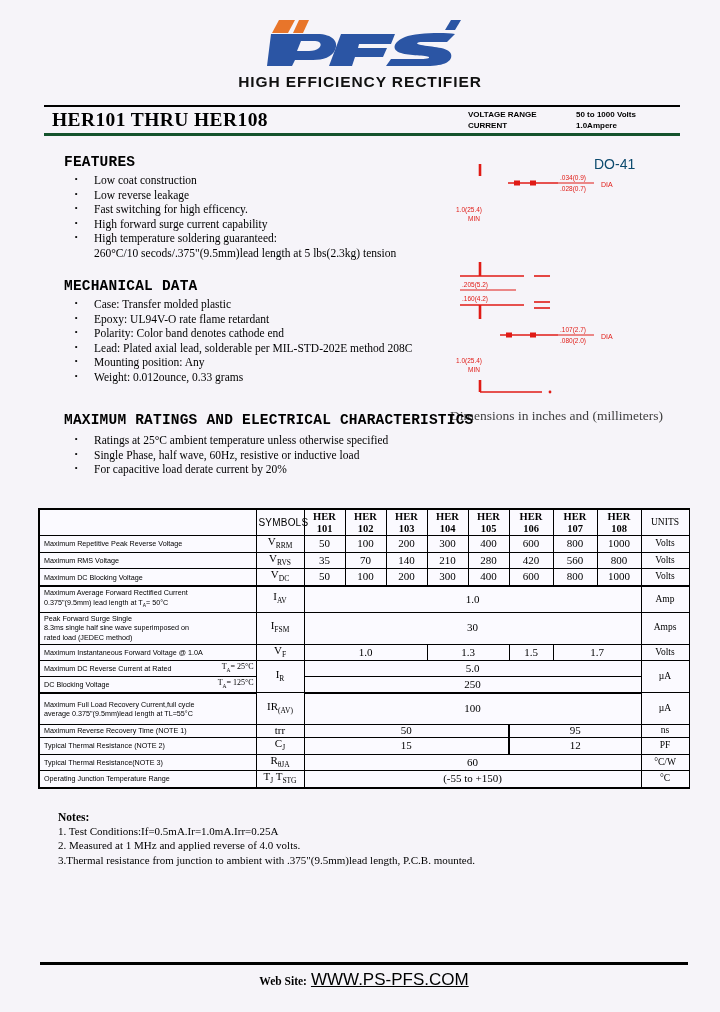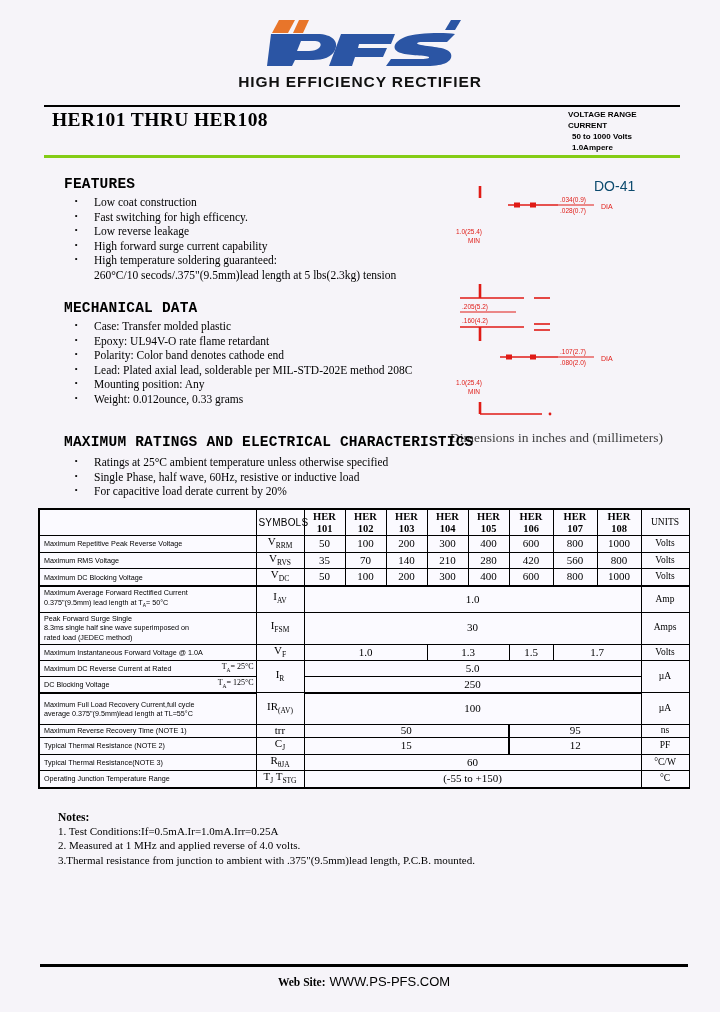--- a/index.html
+++ b/index.html
@@ -27,37 +27,37 @@
     font-family:"Liberation Sans", sans-serif;
     font-weight:bold; font-size:15.5px;
     letter-spacing:.9px; color:#111;
     margin-top:1px;
   }
 
   
   .titlebar {
     margin:14px 40px 0 44px;
     border-top:2.5px solid #000;
-    border-bottom:3px solid #84cc16;
+    border-bottom:3px solid #14532d;
     padding:2px 0 2px 0;
     display:flex; align-items:stretch;
     position:relative;
   }
   .titlebar .part-range {
     font-family:"Liberation Serif", serif;
     font-size:19.5px; font-weight:bold;
     letter-spacing:.4px;
     padding-left:8px;
     flex:1;
     line-height:22px;
   }
   .titlebar .vc-block {
     display:flex; font-size:8px; font-weight:bold;
     font-family:"Liberation Sans", sans-serif;
-    padding-right:4px; align-items:center;flex-direction:column;
+    padding-right:4px; align-items:center;
   }
   .vc-labels { width:108px; }
   .vc-values { width:100px; }
   .vc-labels div, .vc-values div { line-height:11px; white-space:nowrap; }
 
   
   .content { position:relative; margin:14px 0 0 0; }
 
   h2.sec {
     font-family:Liberation Mono, monospace;
@@ -163,21 +163,21 @@
     position:absolute; left:40px; right:32px; bottom:22px;
     border-top:3px solid #000;
     text-align:center; padding-top:5px;
   }
   .footer .ws {
     font-family:"Liberation Serif", serif;
     font-weight:bold; font-size:11.5px;
   }
   .footer .url {
     font-family:"Liberation Sans", sans-serif;
-    font-size:13px; font-weight:normal;
+    font-size:17px; font-weight:normal;text-decoration:underline;
   }
 </style>
 </head>
 <body>
 
 <div class="page">
 
   <div class="logo-wrap">
     <div class="logo-mark">
       <svg class="logo-svg" width="210" height="54" viewBox="0 0 210 54">
@@ -210,22 +210,22 @@
       </div>
     </div>
   </div>
 
   <div class="content">
 
     <div class="features">
       <h2 class="sec">FEATURES</h2>
       <ul class="bul">
         <li>Low coat construction</li>
+        <li>Low reverse leakage</li>
         <li>Fast switching for high efficency.</li>
-        <li>Low reverse leakage</li>
         <li>High forward surge current capability</li>
         <li>
           <span>High temperature soldering guaranteed:</span>
           <span class="sub">260°C/10 secods/.375"(9.5mm)lead length at 5 lbs(2.3kg) tension</span>
         </li>
       </ul>
     </div>
 
     <div class="mechanical">
       <h2 class="sec">MECHANICAL DATA</h2>

